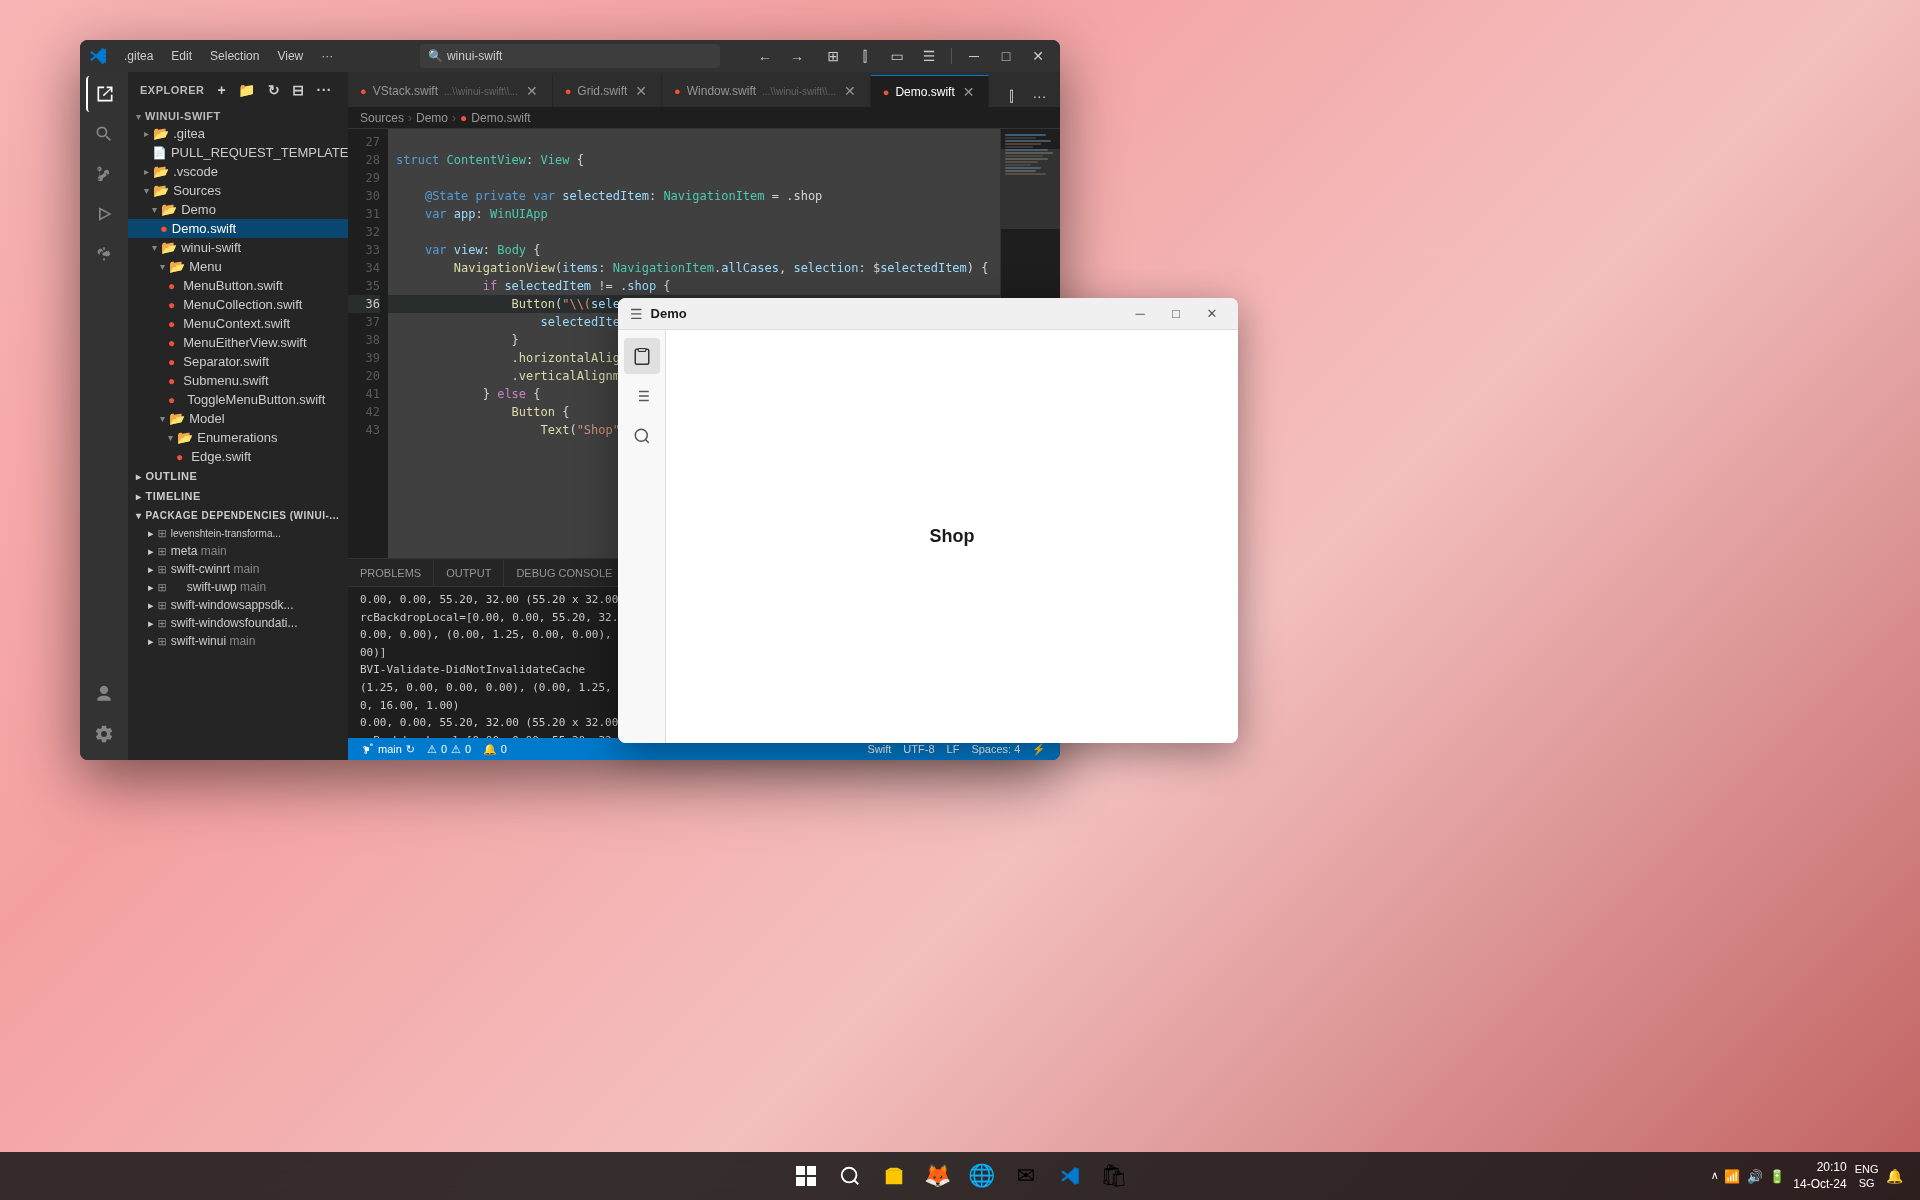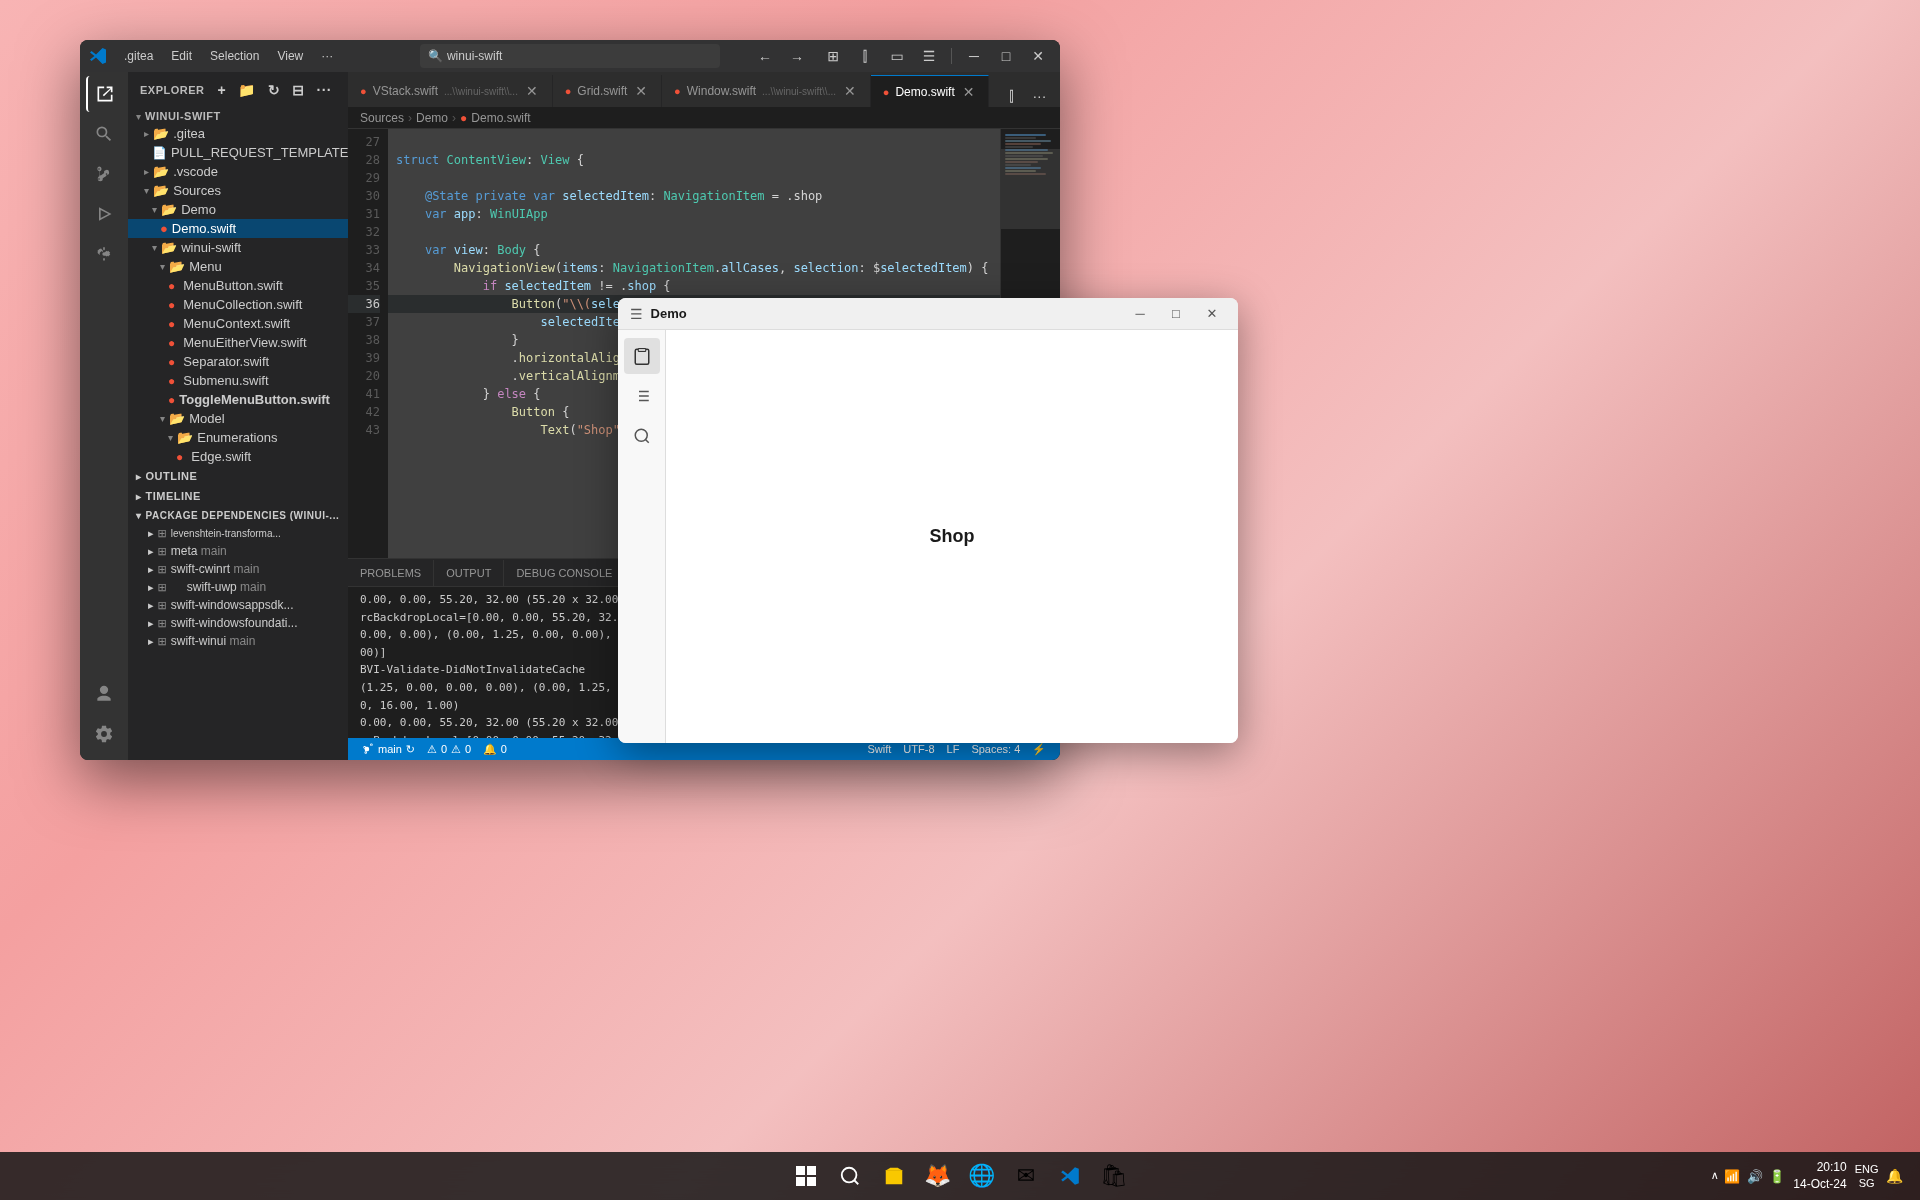--- a/index.html
+++ b/index.html
@@ -733,21 +733,21 @@
         <div class="tree-item indent-4" style="padding-left:40px;">
           <span class="tree-icon swift-icon" style="font-size:12px;">●</span>
           <span class="tree-label" style="margin-left:4px;">Separator.swift</span>
         </div>
         <div class="tree-item indent-4" style="padding-left:40px;">
           <span class="tree-icon swift-icon" style="font-size:12px;">●</span>
           <span class="tree-label" style="margin-left:4px;">Submenu.swift</span>
         </div>
         <div class="tree-item indent-4" style="padding-left:40px;">
           <span class="tree-icon swift-icon" style="font-size:12px;">●</span>
-          <span class="tree-label" style="margin-left:0;font-weight:bold;">ToggleMenuButton.swift</span>
+          <span class="tree-label" style="margin-left:8px;">ToggleMenuButton.swift</span>
         </div>
         <div class="tree-item indent-3" style="padding-left:32px;">
           <span class="tree-arrow">▾</span>
           <span class="tree-icon folder-icon">📂</span>
           <span class="tree-label">Model</span>
         </div>
         <div class="tree-item indent-4" style="padding-left:40px;">
           <span class="tree-arrow">▾</span>
           <span class="tree-icon folder-icon">📂</span>
           <span class="tree-label">Enumerations</span>

